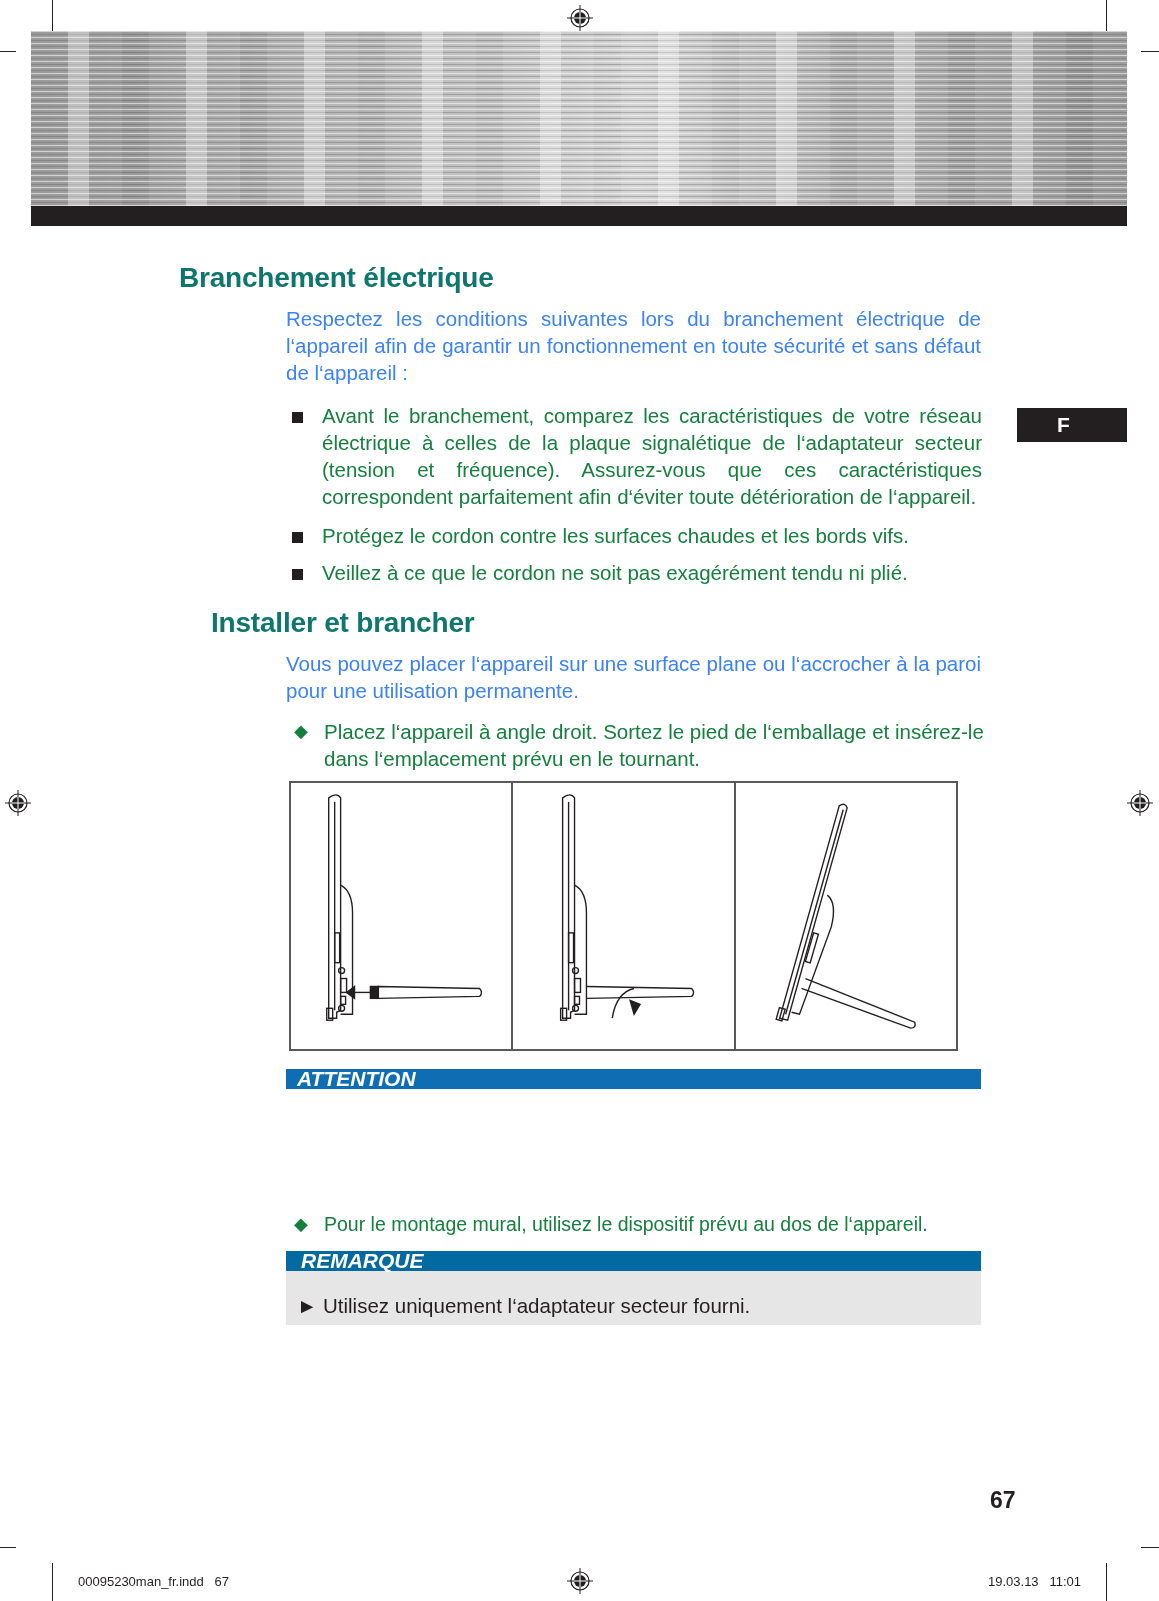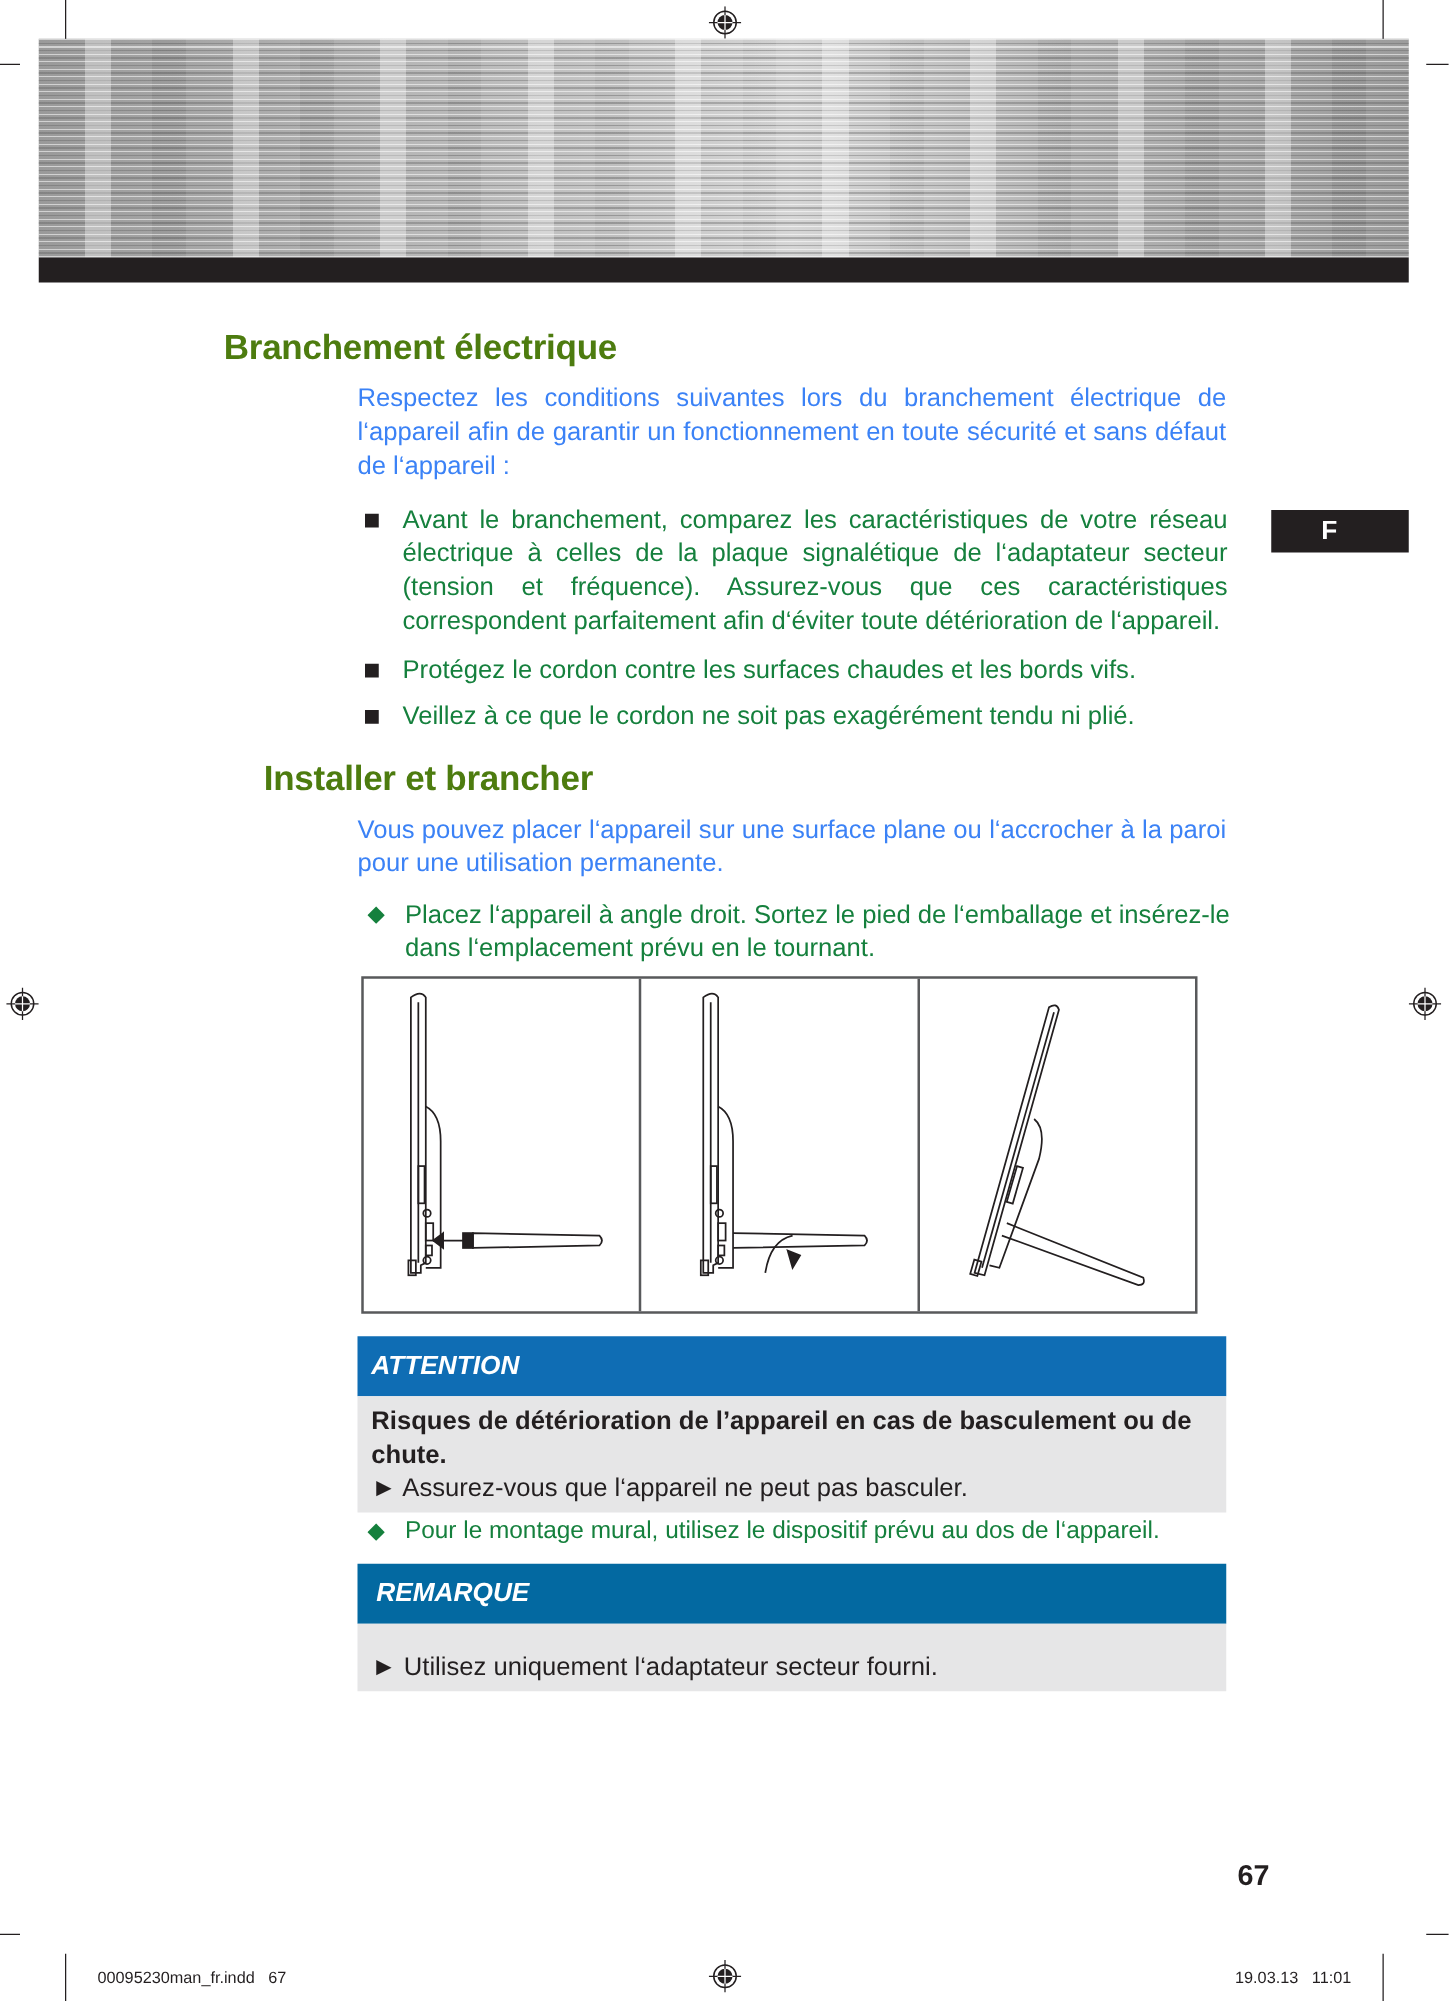--- a/index.html
+++ b/index.html
@@ -22,39 +22,39 @@
     background:
       repeating-linear-gradient(90deg, rgba(255,255,255,0.0) 0 37px, rgba(255,255,255,0.35) 37px 58px, rgba(0,0,0,0) 58px 91px, rgba(60,60,60,0.18) 91px 118px);
     mix-blend-mode:overlay; }
   .banner-bar { position:absolute; left:31px; top:206px; width:1096px; height:20px; background:#231f20; }
 
   
   .lang-tab { position:absolute; left:1017px; top:408px; width:110px; height:34px;
     background:#231f20; color:#fff; font-weight:bold; font-size:21px;
     display:flex; align-items:center; padding-left:40px; box-sizing:border-box; }
 
-  h2.section { position:absolute; left:179px; margin:0; font-size:28px; font-weight:bold; color:#4d7c0f; letter-spacing:-0.2px; }
+  h2.section { position:absolute; left:179px; margin:0; font-size:28px; font-weight:bold; color:#0f766e; letter-spacing:-0.2px; }
 
   .para { position:absolute; left:286px; width:695px; font-size:20.5px; line-height:27px; text-align:justify; color:#3b82f6; margin:0; }
 
   .bullet { position:absolute; left:292px; width:690px; font-size:20.5px; line-height:27px; color:#15803d; }
   .bullet .mark { position:absolute; left:0; top:0; width:20px; }
   .bullet .sq { display:inline-block; width:11px; height:11px; background:#231f20; margin-top:9px; }
   .bullet .txt { display:block; margin-left:30px; text-align:justify; }
   .bullet .dia { font-size:18px; }
 
   
   .figure { position:absolute; left:289px; top:781px; width:669px; height:270px; border:2px solid #58595b; box-sizing:border-box; display:flex; }
   .panel { flex:1; position:relative; border-right:2px solid #58595b; }
   .panel:last-child { border-right:none; }
   .panel svg { position:absolute; left:0; top:0; width:100%; height:100%; }
 
   
   .notice { position:absolute; left:286px; width:695px; }
-  .notice-head { height:48px; display:flex; align-items:center; padding-left:11px;
+  .notice-head { height:20px; display:flex; align-items:center; padding-left:11px;
     color:#fff; font-weight:bold; font-style:italic; font-size:21px; box-sizing:border-box; }
   .notice-body { background:#e6e6e7; padding:6px 11px 6px 11px; font-size:20.5px; line-height:27px; }
   .notice-body .strong { font-weight:bold; display:block; }
   .notice-body .arrow-line { display:block; }
 
   .page-num { position:absolute; left:990px; top:1487px; font-size:23px; font-weight:bold; }
   .slug { position:absolute; top:1574px; font-size:13px; color:#231f20; }
 </style>
 </head>
 <body>
@@ -177,27 +177,20 @@
       <path d="M70 196 L180 240 Q182 246 176 246 L66 206"></path>
       <rect x="42" y="226" width="6" height="12" transform="rotate(16 45 232)"></rect>
     </svg>
   </div>
 </div>
 
 <div class="notice" style="top:1069px;">
   <div class="notice-head" style="background:#0f6db4;">
     <span>ATTENTION</span>
   </div>
-  <div class="notice-body">
-    <span class="strong">Risques de détérioration de l’appareil en cas de basculement ou de chute.</span>
-    <span class="arrow-line">
-      <span>►</span>
-      <span>Assurez-vous que l‘appareil ne peut pas basculer.</span>
-    </span>
-  </div>
 </div>
 
 <div class="bullet" style="top:1211px;left:294px;width:700px;font-size:19.5px;">
   <span class="mark dia">◆</span>
   <span class="txt" style="text-align:left;white-space:nowrap;">Pour le montage mural, utilisez le dispositif prévu au dos de l‘appareil.</span>
 </div>
 
 <div class="notice" style="top:1251px;">
   <div class="notice-head" style="background:#0369a1;padding-left:15px;">
     <span>REMARQUE</span>

